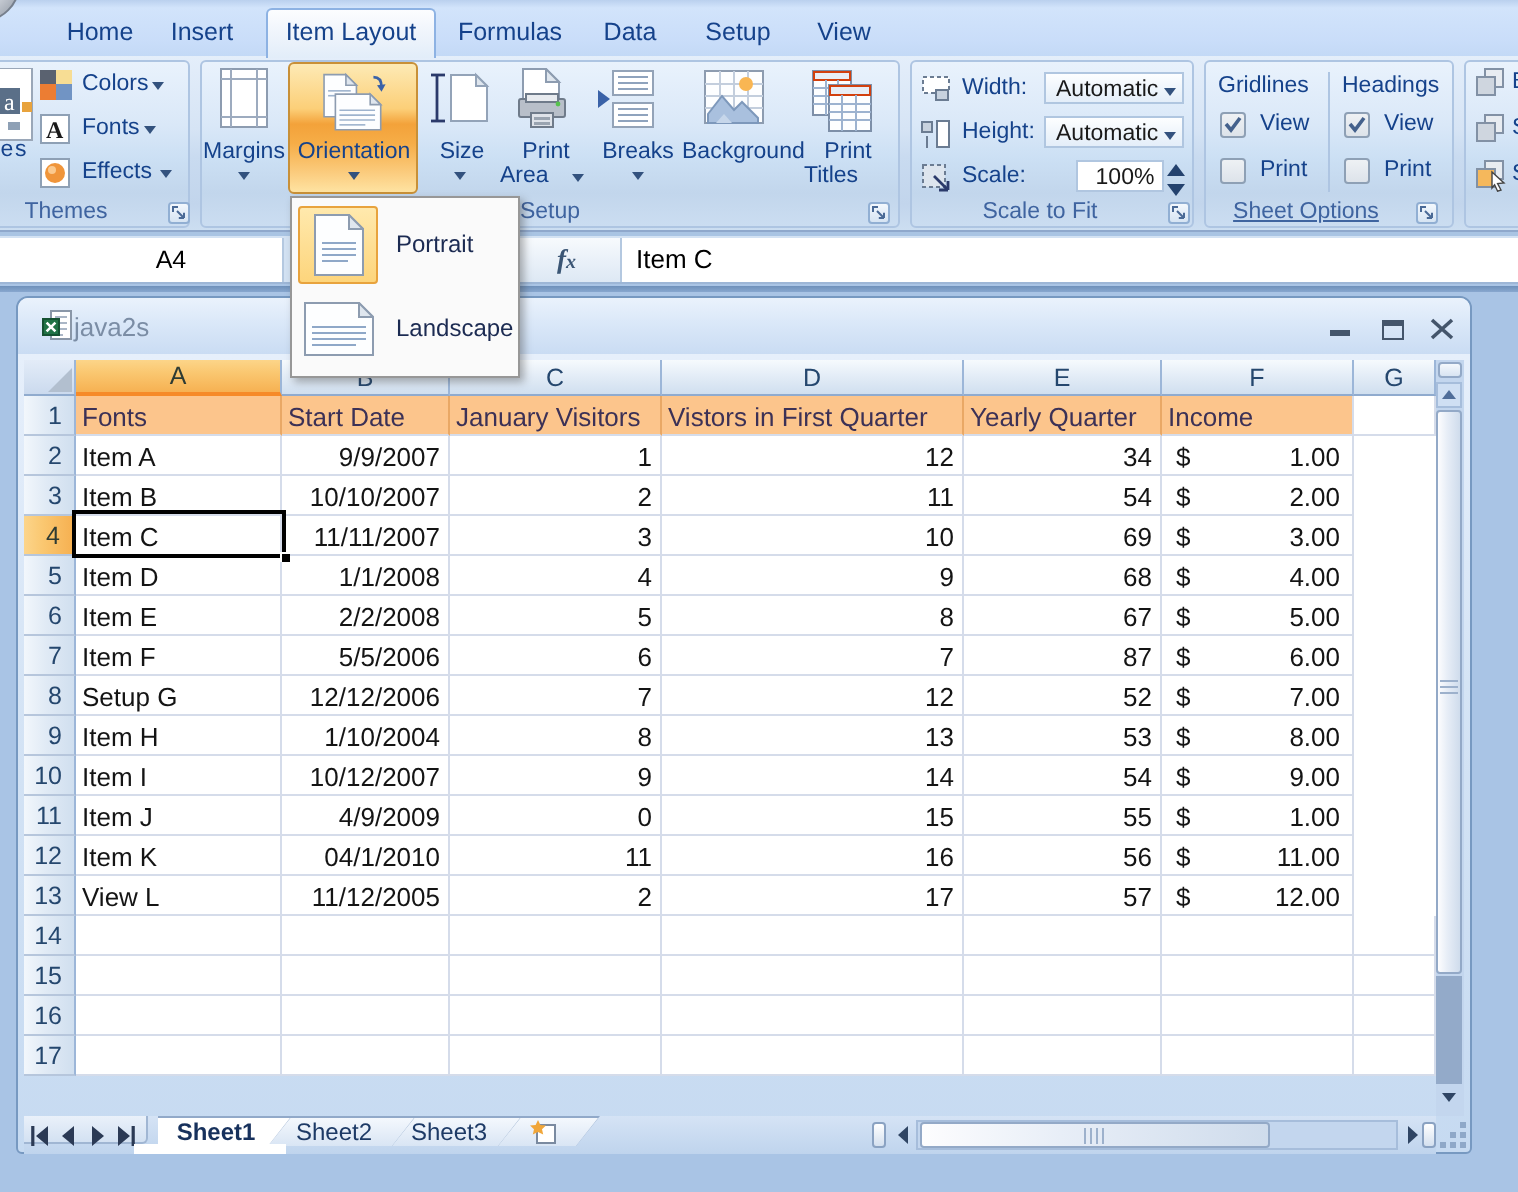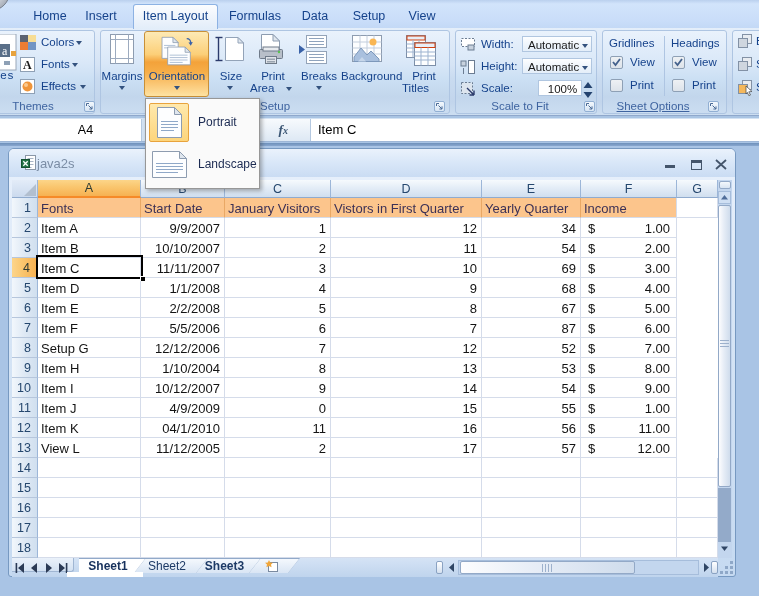--- a/index.html
+++ b/index.html
@@ -568,30 +568,20 @@
         <tr style="height:20px;">
           <td class="rh">17</td>
           <td></td>
           <td></td>
           <td></td>
           <td></td>
           <td></td>
           <td></td>
           <td></td>
         </tr>
-        <tr style="height:20px;">
-          <td class="rh">18</td>
-          <td></td>
-          <td></td>
-          <td></td>
-          <td></td>
-          <td></td>
-          <td></td>
-          <td></td>
-        </tr>
       </tbody>
     </table>
     <div id="selbox" style="left:27px;top:106px;width:107px;height:24px;"></div>
     <div id="selhandle" style="left:131px;top:127px;"></div>
     <div class="abs" style="left:709px;top:31px;width:14px;height:378px;background:#c3d6ee;"></div>
     <div class="abs" style="left:710px;top:32px;width:12px;height:8px;background:linear-gradient(#f4f8fc,#d8e4f2);border:1px solid #93a9c7;border-radius:2px;"></div>
     <svg class="abs" style="left:709px;top:42px;" width="13" height="13" viewBox="0 0 13 13">
 <rect x="0.5" y="0.5" width="12" height="12" fill="#cfdff3" stroke="#a6bddb"></rect>
 <path d="M6.5 4 L10 8.5 L3 8.5 Z" fill="#4f6d99"></path>
 </svg>
@@ -618,21 +608,21 @@
       </svg>
       <svg class="navg" style="left:44px;" width="13" height="14" viewBox="0 0 13 14">
 <path d="M3 2 L9 7 L3 12 Z M9.8 2 L11.4 2 L11.4 12 L9.8 12 Z" fill="#2b3a55"></path>
       </svg>
       <div class="stabo" style="left:67px;width:67px;z-index:6;"></div>
       <div class="stabi" style="left:67px;width:66px;z-index:6;background:#fff;font-weight:bold;color:#17315c;text-align:center;padding-right:8px;">Sheet1</div>
       <div class="abs" style="left:55px;top:14px;width:76px;height:5px;background:#fff;z-index:7;"></div>
       <div class="stabo" style="left:121px;width:75px;z-index:4;"></div>
       <div class="stabi" style="left:121px;width:74px;z-index:4;text-align:center;padding-right:6px;">Sheet2</div>
       <div class="stabo" style="left:183px;width:66px;z-index:3;"></div>
-      <div class="stabi" style="left:183px;width:65px;z-index:3;text-align:center;padding-right:6px;font-weight:bold;">Sheet3</div>
+      <div class="stabi" style="left:183px;width:65px;z-index:3;text-align:center;padding-right:6px;">Sheet3</div>
       <div class="stabo" style="left:236px;width:52px;z-index:2;"></div>
       <div class="stabi" style="left:236px;width:51px;z-index:2;"></div>
       <svg class="abs" style="left:253px;top:2px;z-index:8;" width="14" height="13" viewBox="0 0 14 13">
 <rect x="3.5" y="2.5" width="9" height="9" fill="#fff" stroke="#7a8aa0"></rect>
 <path d="M4 0 L5.2 2.5 L8 2.8 L6 4.6 L6.6 7.3 L4 6 L1.4 7.3 L2 4.6 L0 2.8 L2.8 2.5 Z" fill="#f0a63a"></path>
 </svg>
       <div class="abs" style="left:424px;top:3px;width:7px;height:13px;background:linear-gradient(#fff,#d4e0ef);border:1px solid #8aa2c2;border-radius:2px;"></div>
       <svg class="abs" style="left:434px;top:3px;" width="12" height="13" viewBox="0 0 12 13">
         <path d="M8 2 L3 6.5 L8 11 Z" fill="#2f4564"></path>
       </svg>

